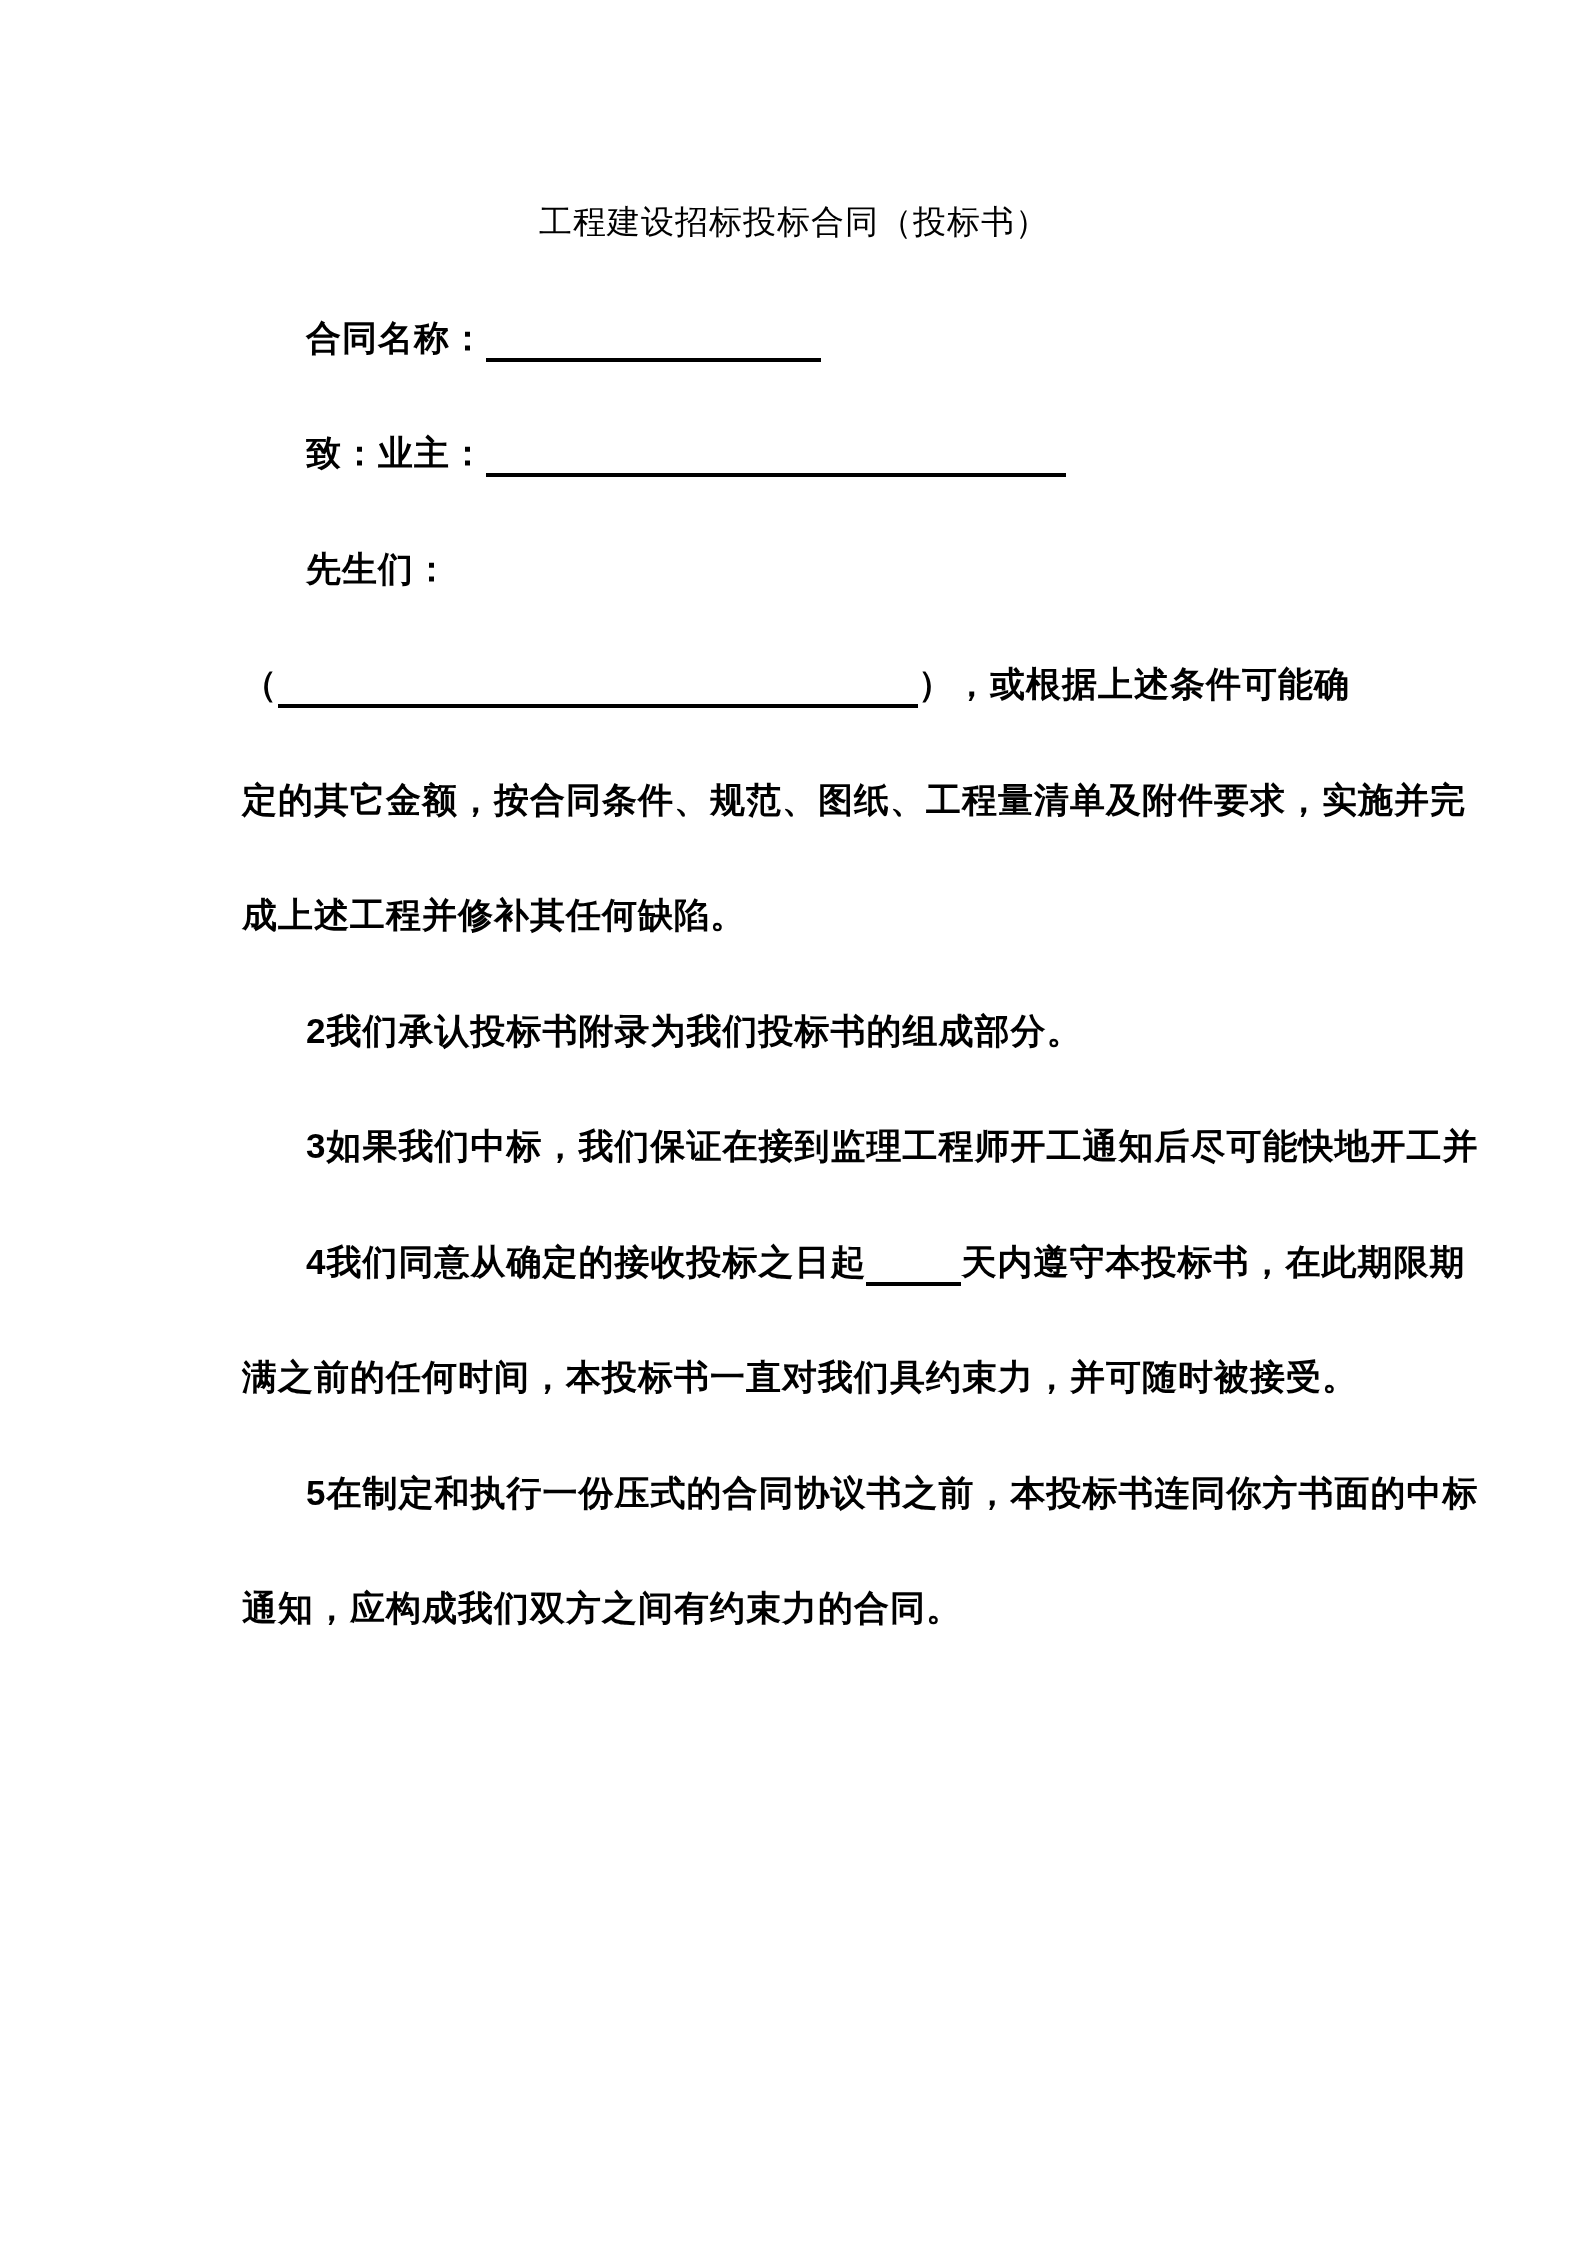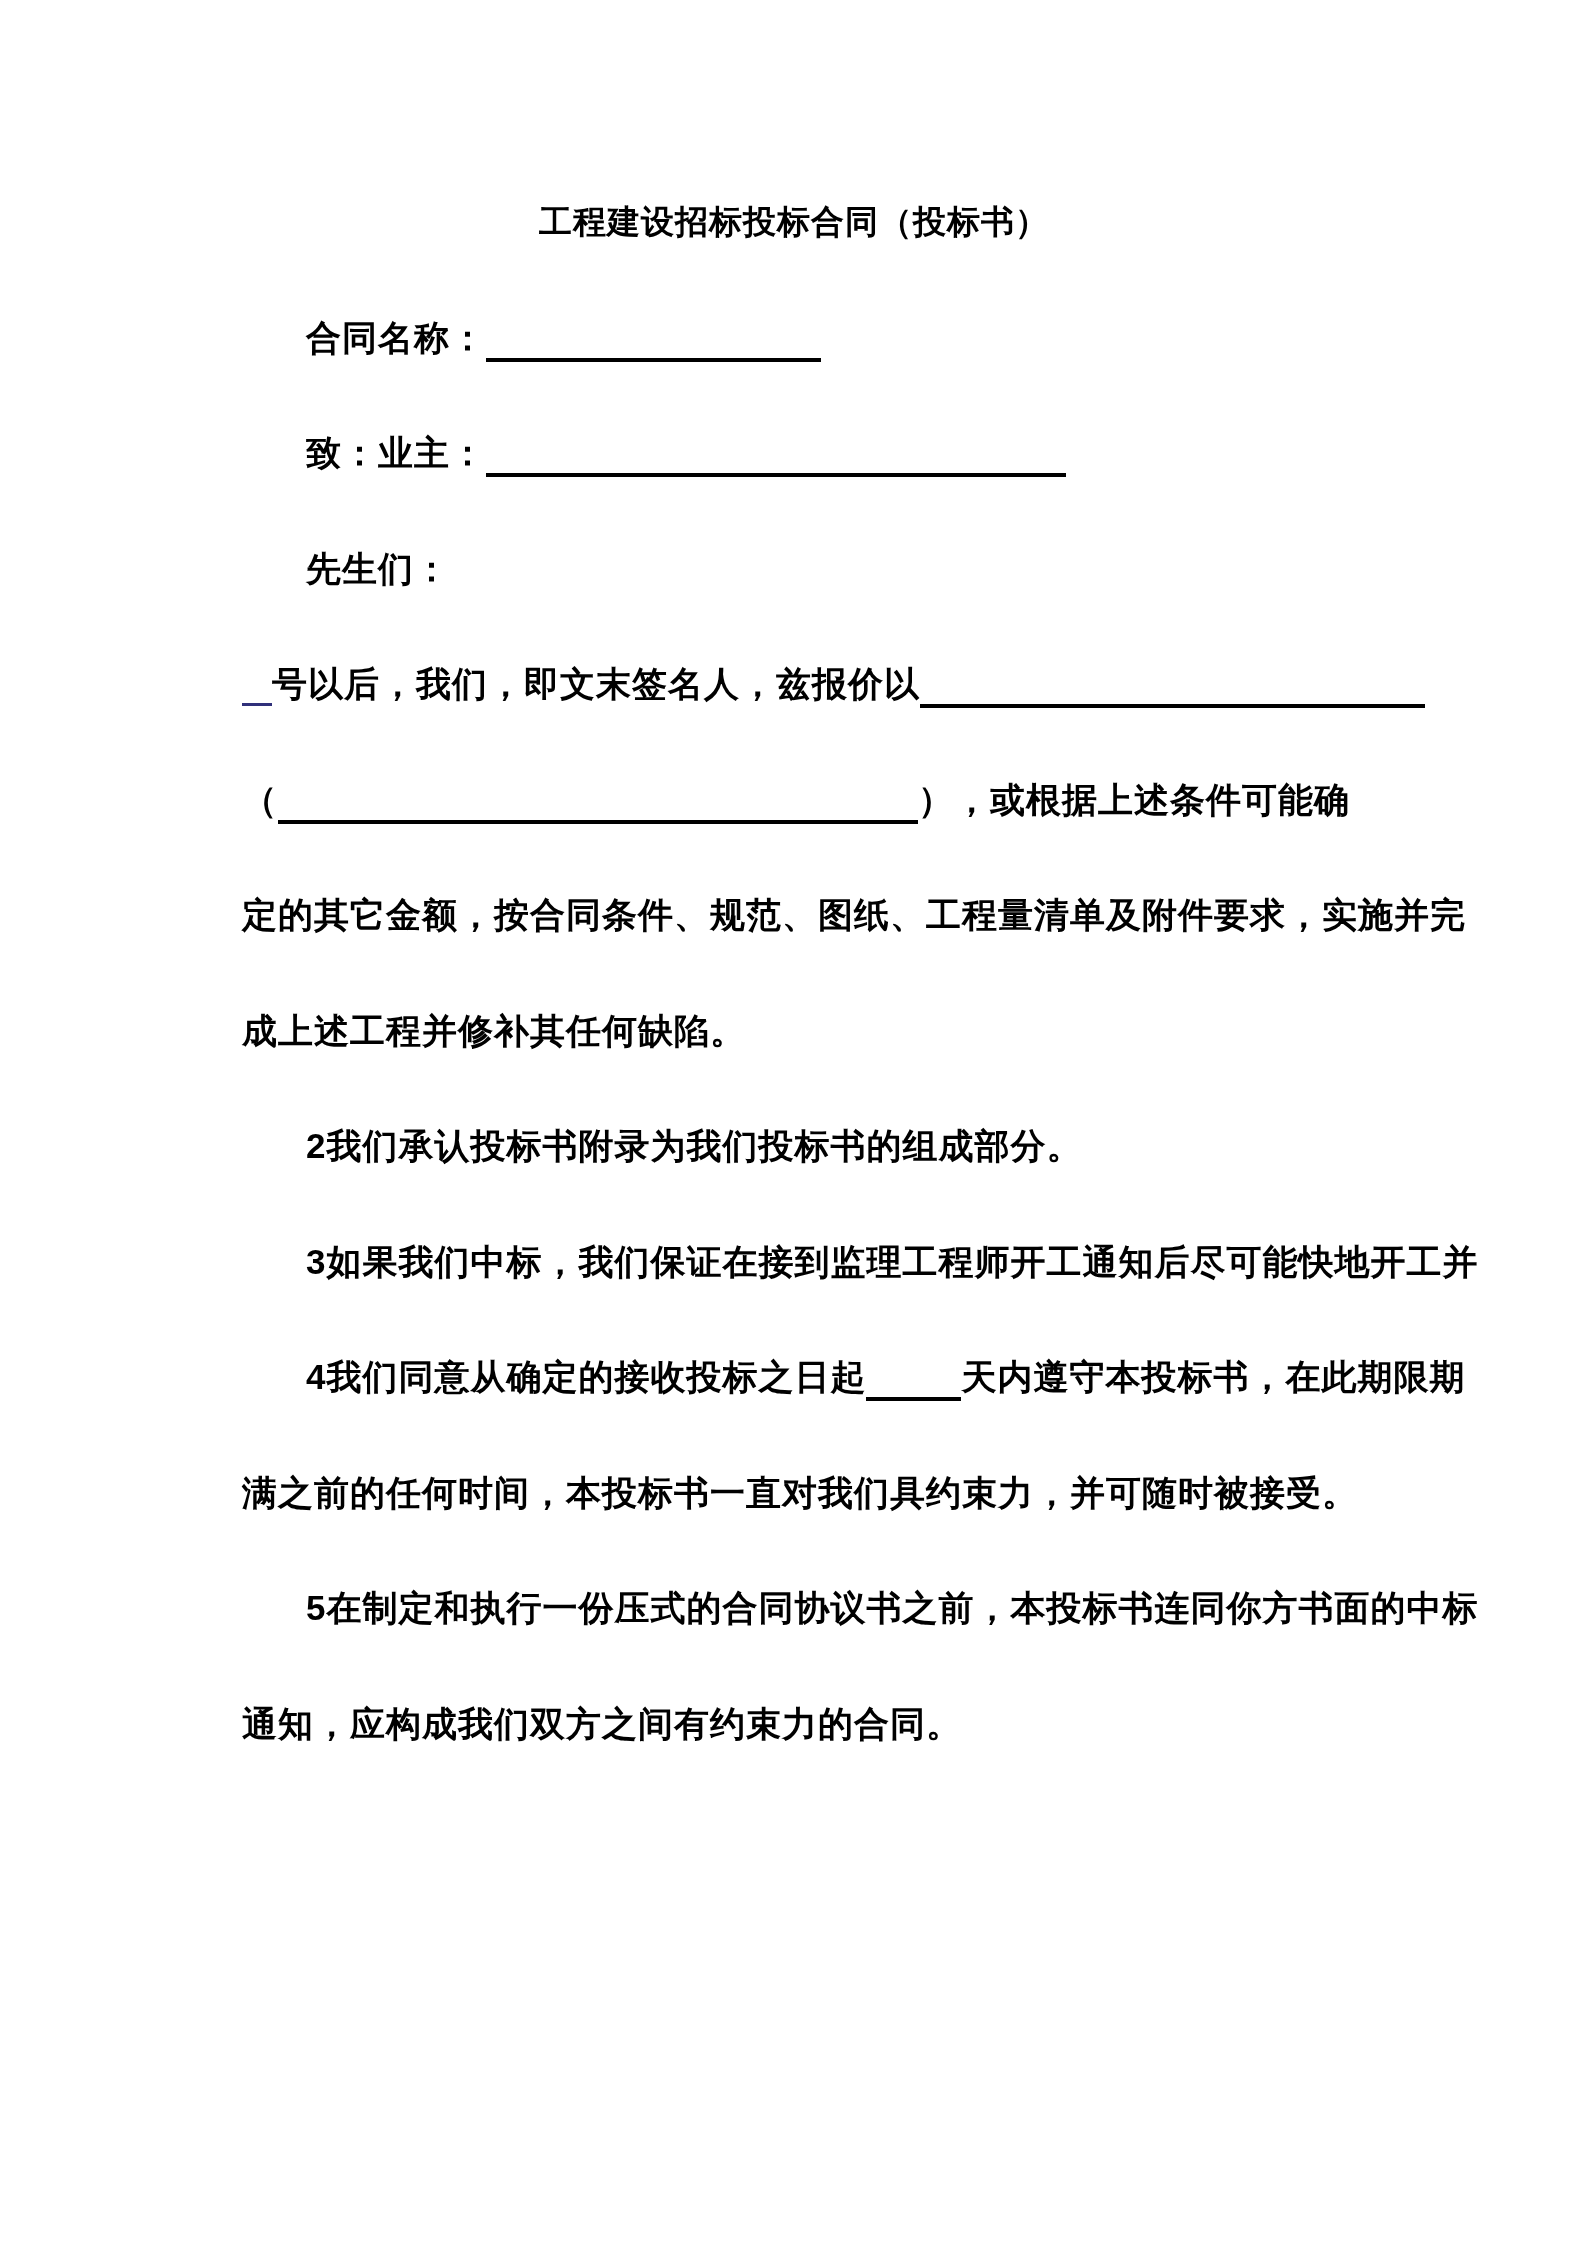--- a/index.html
+++ b/index.html
@@ -24,21 +24,21 @@
     font-size: 35px;
     font-weight: 600;
     white-space: nowrap;
     letter-spacing: 1px;
     color: #000000;
   }
   .line.center {
     text-align: center;
   }
   .line.bold {
-    font-weight: 700;
+    font-weight: 400;
     font-size: 33px;
   }
   .line.indent {
     padding-left: 64px;
   }
   .ul {
     display: inline-block;
     height: 0;
     border-bottom: 4px solid #000000;
     vertical-align: -12px;
@@ -50,21 +50,20 @@
 </style>
 </head>
 <body>
 
 <div class="page">
   <div class="content">
       <div class="line center bold"><span>工程建设招标投标合同（投标书）</span></div>
       <div class="line indent"><span>合同名称：</span><span class="ul" style="width: 335px;"></span></div>
       <div class="line indent"><span>致：业主：</span><span class="ul" style="width: 580px;"></span></div>
       <div class="line indent"><span>先生们：</span></div>
-      <div class="line"><span class="ul accent" style="width: 30px;"></span><span>号以后，我们，即文末签名人，兹报价以</span><span class="ul" style="width: 505px;"></span></div>
       <div class="line"><span>（</span><span class="ul" style="width: 640px;"></span><span>），或根据上述条件可能确</span></div>
       <div class="line"><span>定的其它金额，按合同条件、规范、图纸、工程量清单及附件要求，实施并完</span></div>
       <div class="line"><span>成上述工程并修补其任何缺陷。</span></div>
       <div class="line indent"><span>2我们承认投标书附录为我们投标书的组成部分。</span></div>
       <div class="line indent"><span>3如果我们中标，我们保证在接到监理工程师开工通知后尽可能快地开工并</span></div>
       <div class="line indent"><span>4我们同意从确定的接收投标之日起</span><span class="ul" style="width: 95px;"></span><span>天内遵守本投标书，在此期限期</span></div>
       <div class="line"><span>满之前的任何时间，本投标书一直对我们具约束力，并可随时被接受。</span></div>
       <div class="line indent"><span>5在制定和执行一份压式的合同协议书之前，本投标书连同你方书面的中标</span></div>
       <div class="line"><span>通知，应构成我们双方之间有约束力的合同。</span></div>
     </div>

